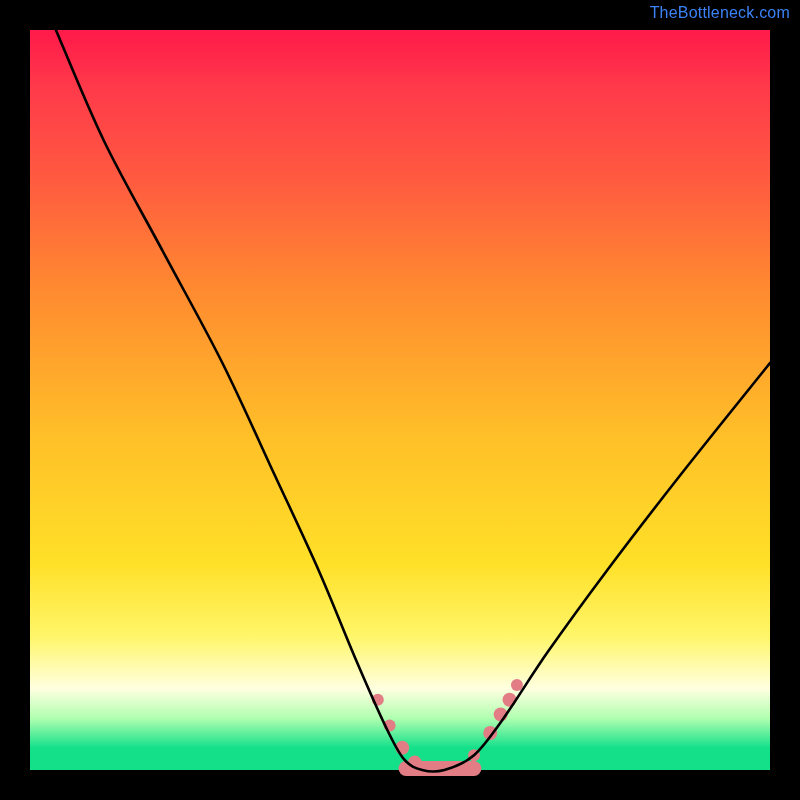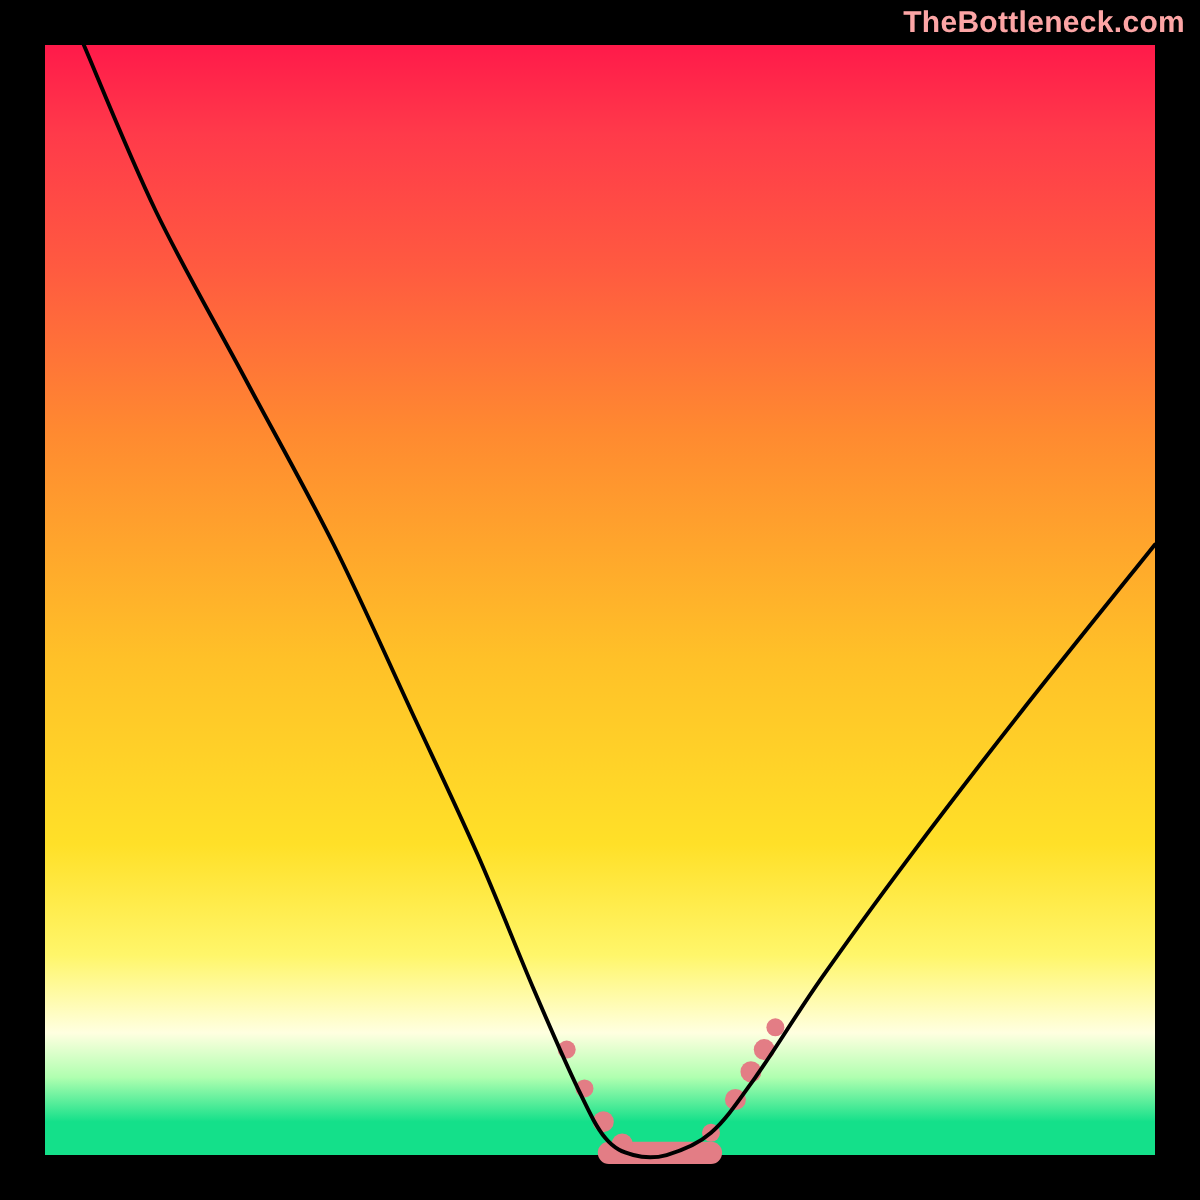--- a/index.html
+++ b/index.html
@@ -42,23 +42,23 @@
       #ffffe0 89%,
       #b0ffb0 93%,
       #14e08a 97%,
       #14e08a 100%
     );
   }
   .attribution {
     position: absolute;
     top: 4px;
     right: 10px;
-    color: #fca5a5;
-    font-size: 20px;
-    font-weight: 700;
+    color: #3b82f6;
+    font-size: 16px;
+    font-weight: 400;
     letter-spacing: 0.2px;
   }
   svg.curve {
     position: absolute;
     left: 30px;
     top: 30px;
     width: 740px;
     height: 740px;
     overflow: visible;
   }

